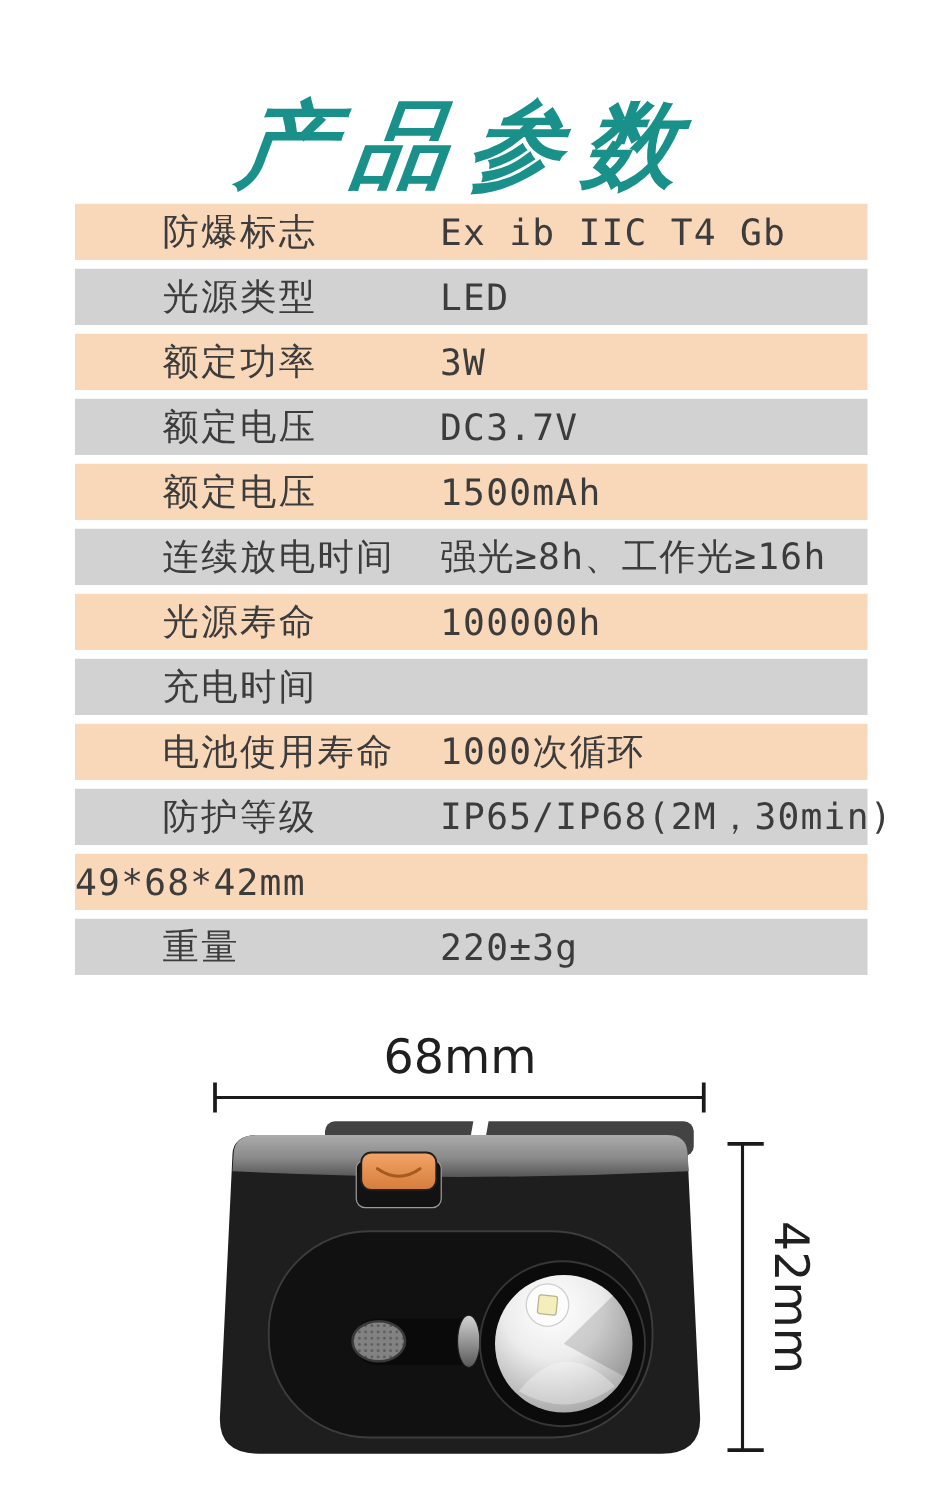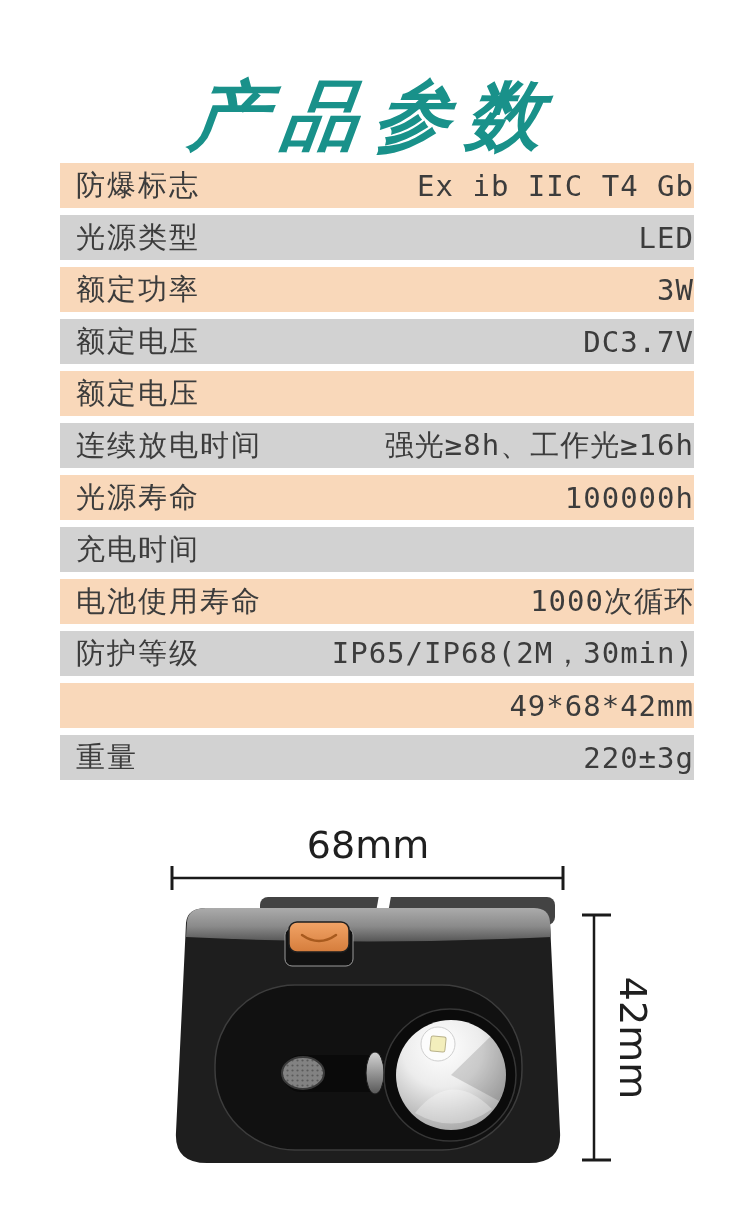--- a/index.html
+++ b/index.html
@@ -26,26 +26,25 @@
   .spec-row{
     display:flex;align-items:center;
     height:45px;margin-bottom:7px;
     font-size:29px;font-weight:400;
     color:var(--text-dark,#3c3c3c);
   }
   .spec-row:nth-child(odd){background:var(--row-peach,#f9d8ba);}
   .spec-row:nth-child(even){background:var(--row-gray,#d2d2d2);}
   .spec-label{
     width:250px;flex:0 0 250px;box-sizing:border-box;
-    padding-left:16px;letter-spacing:2px;white-space:nowrap;
+    padding-left:28px;letter-spacing:2px;white-space:nowrap;margin-left:42px;
   }
   .spec-value{
     flex:1;white-space:nowrap;letter-spacing:1px;
     font-family:"DejaVu Sans Mono","DejaVu Sans",monospace,sans-serif;
-    text-align:right;
   }
 
   
   .figure{position:absolute;top:818px;left:0;}
   .dim-text{
     font-family:"DejaVu Sans","Liberation Sans",sans-serif;
     font-size:38px;fill:#1f1f1f;font-weight:400;
   }
   .dim-line{stroke:#1a1a1a;stroke-width:2.5;}
   .dim-tick{stroke:#1a1a1a;stroke-width:3;}
@@ -69,20 +68,21 @@
     <div class="spec-row">
       <span class="spec-label">额定功率</span>
       <span class="spec-value">3W</span>
     </div>
     <div class="spec-row">
       <span class="spec-label">额定电压</span>
       <span class="spec-value">DC3.7V</span>
     </div>
     <div class="spec-row">
       <span class="spec-label">额定电压</span>
+      <span class="spec-value">1500mAh</span>
     </div>
     <div class="spec-row">
       <span class="spec-label">连续放电时间</span>
       <span class="spec-value">强光≥8h、工作光≥16h</span>
     </div>
     <div class="spec-row">
       <span class="spec-label">光源寿命</span>
       <span class="spec-value">100000h</span>
     </div>
     <div class="spec-row">

